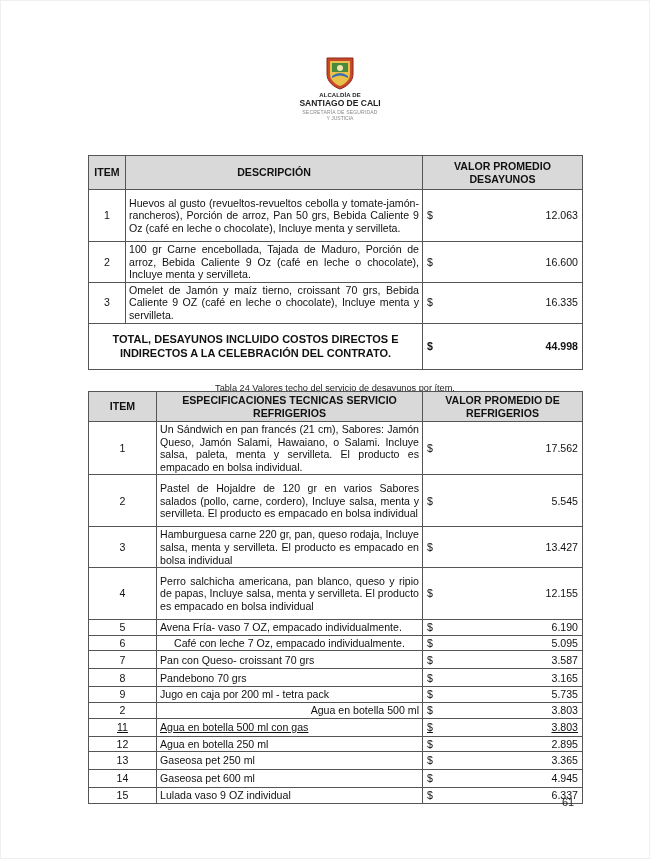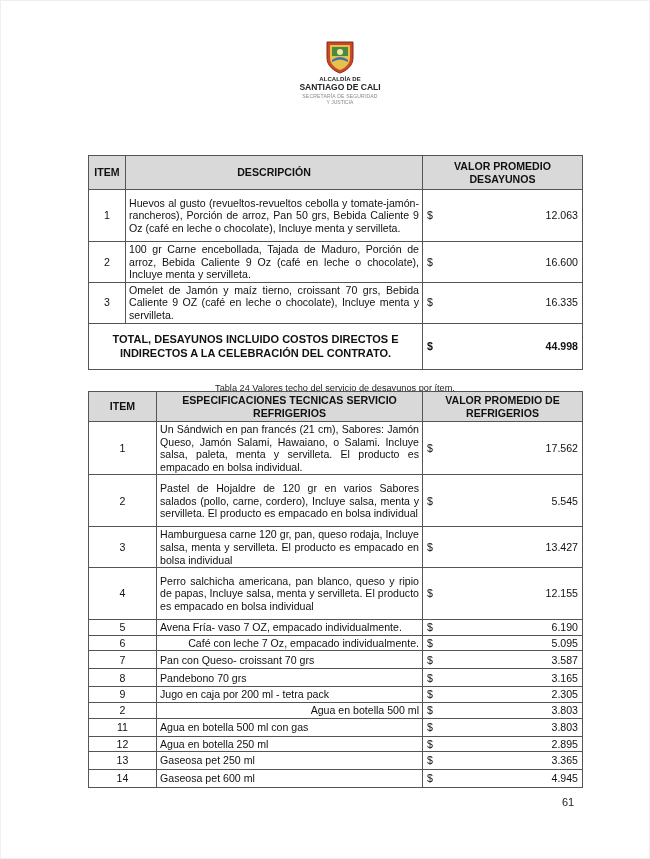--- a/index.html
+++ b/index.html
@@ -1,20 +1,20 @@
 <!DOCTYPE html>
 <html><head>
 <meta charset="utf-8">
 <style>
   html, body { margin:0; padding:0; }
   body { width:650px; height:859px; background:#ffffff; position:relative; overflow:hidden;
          font-family:"Liberation Sans", sans-serif; color:#111; }
   .page-edge { position:absolute; left:0; top:0; width:650px; height:859px;
                box-shadow: inset 0 0 0 1px #efefef; pointer-events:none; }
-  .logo-wrap { position:absolute; left:280px; top:40px; width:120px; text-align:center; }
+  .logo-wrap { position:absolute; left:280px; top:56px; width:120px; text-align:center; }
   .shield { width:30px; height:34px; margin:0 auto; position:relative; }
   .shield svg { display:block; }
   .logo-l1 { font-size:6px; font-weight:bold; color:#222; margin-top:2px; letter-spacing:0.1px; }
   .logo-l2 { font-size:8.5px; font-weight:bold; color:#222; margin-top:0px; }
   .logo-l3 { font-size:5px; color:#888; margin-top:1px; letter-spacing:0.2px; }
   .logo-l4 { font-size:5px; color:#888; }
 
   table { border-collapse:collapse; position:absolute; table-layout:fixed; }
   td, th { border:1px solid #555; font-size:10.6px; line-height:12.6px; padding:0 4px; vertical-align:middle; }
   th { background:#d9d9d9; font-weight:bold; text-align:center; }
@@ -137,21 +137,21 @@
         <td class="desc">Pastel de Hojaldre de 120 gr en varios Sabores salados (pollo, carne, cordero), Incluye salsa, menta y servilleta.  El producto es empacado en bolsa individual</td>
         <td class="price">
           <div class="price-inner">
             <span>$</span>
             <span>5.545</span>
           </div>
         </td>
       </tr>
       <tr style="height: 40px;">
         <td class="num">3</td>
-        <td class="desc">Hamburguesa carne 120 gr, pan, queso rodaja, Incluye salsa, menta y servilleta. El producto es empacado en bolsa individual</td>
+        <td class="desc">Hamburguesa carne 220 gr, pan, queso rodaja, Incluye salsa, menta y servilleta. El producto es empacado en bolsa individual</td>
         <td class="price">
           <div class="price-inner">
             <span>$</span>
             <span>13.427</span>
           </div>
         </td>
       </tr>
       <tr style="height: 52px;">
         <td class="num">4</td>
         <td class="desc">Perro salchicha americana, pan blanco, queso y ripio de papas, Incluye salsa, menta y servilleta. El producto es empacado en bolsa individual</td>
@@ -167,21 +167,21 @@
         <td class="desc" style="text-align:left">Avena Fría- vaso 7 OZ, empacado individualmente.</td>
         <td class="price">
           <div class="price-inner">
             <span>$</span>
             <span>6.190</span>
           </div>
         </td>
       </tr>
       <tr style="height: 13px;">
         <td class="num">6</td>
-        <td class="desc" style="text-align:right">Café con leche 7 Oz, empacado individualmente.</td>
+        <td class="desc" style="text-align:center">Café con leche 7 Oz, empacado individualmente.</td>
         <td class="price">
           <div class="price-inner">
             <span>$</span>
             <span>5.095</span>
           </div>
         </td>
       </tr>
       <tr style="height: 18px;">
         <td class="num">7</td>
         <td class="desc" style="text-align:left">Pan con Queso- croissant 70 grs</td>
@@ -201,35 +201,35 @@
             <span>3.165</span>
           </div>
         </td>
       </tr>
       <tr style="height: 13px;">
         <td class="num">9</td>
         <td class="desc" style="text-align:left">Jugo en caja por 200 ml - tetra pack</td>
         <td class="price">
           <div class="price-inner">
             <span>$</span>
-            <span>2.305</span>
+            <span>5.735</span>
           </div>
         </td>
       </tr>
       <tr style="height: 13px;">
         <td class="num">2</td>
         <td class="desc" style="text-align:right">Agua en botella 500 ml</td>
         <td class="price">
           <div class="price-inner">
             <span>$</span>
             <span>3.803</span>
           </div>
         </td>
       </tr>
-      <tr style="height: 18px;">
+      <tr style="height: 18px; text-decoration: underline;">
         <td class="num">11</td>
         <td class="desc" style="text-align:left">Agua en botella 500 ml con gas</td>
         <td class="price">
           <div class="price-inner">
             <span>$</span>
             <span>3.803</span>
           </div>
         </td>
       </tr>
       <tr style="height: 13px; padding-left: 33px;">
@@ -255,16 +255,26 @@
       <tr style="height: 18px; margin-left: 27px;">
         <td class="num">14</td>
         <td class="desc" style="text-align:left">Gaseosa pet  600 ml</td>
         <td class="price">
           <div class="price-inner">
             <span>$</span>
             <span>4.945</span>
           </div>
         </td>
       </tr>
+      <tr style="height: 13px;">
+        <td class="num">15</td>
+        <td class="desc" style="text-align:left">Lulada vaso 9 OZ individual</td>
+        <td class="price">
+          <div class="price-inner">
+            <span>$</span>
+            <span>6.337</span>
+          </div>
+        </td>
+      </tr>
     </tbody>
 </table>
 
 <div class="pagenum">61</div>
 
 </body></html>

